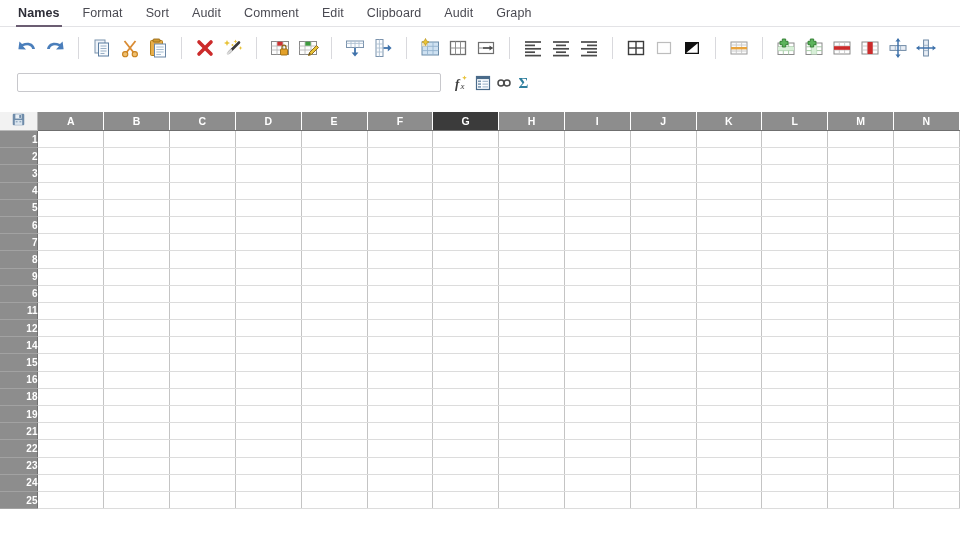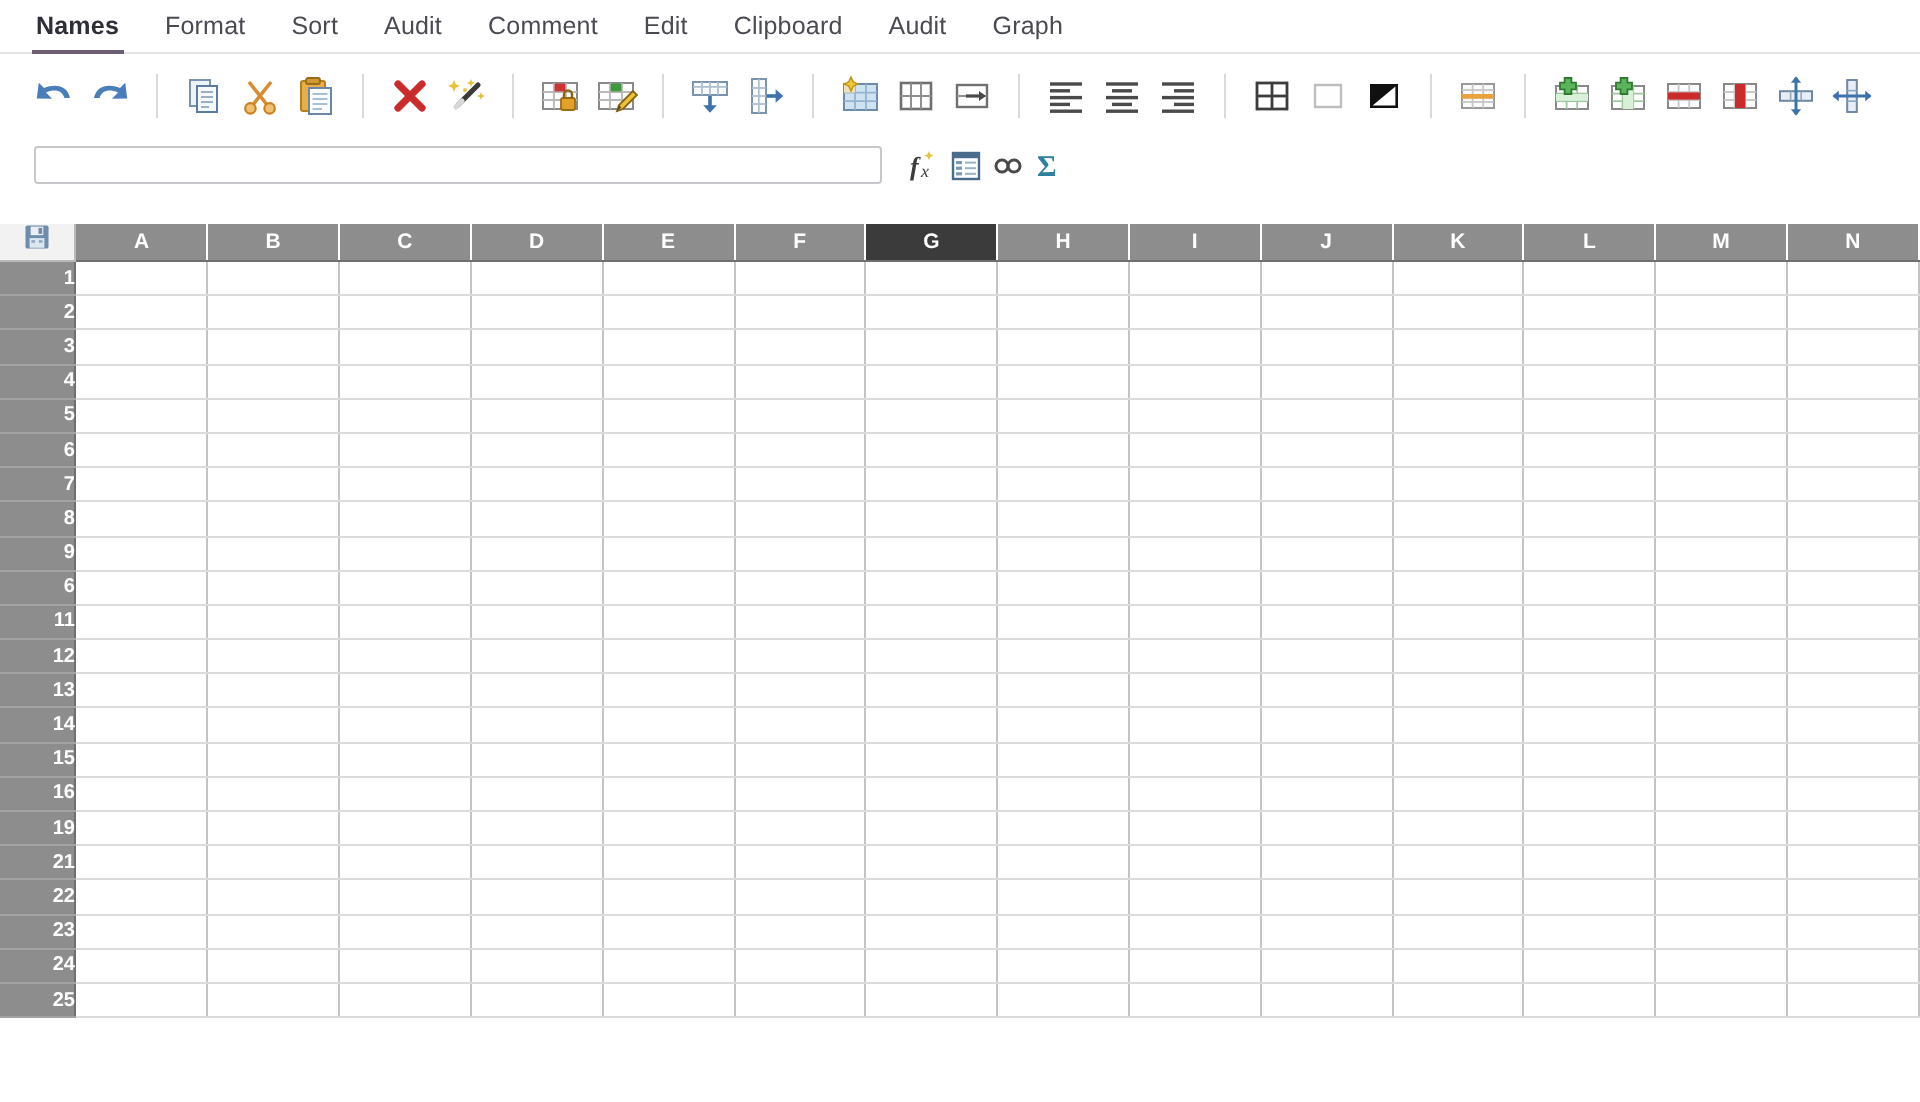--- a/index.html
+++ b/index.html
@@ -789,37 +789,20 @@
             <td class="cell" style="width: 66px;"></td>
             <td class="cell" style="width: 66px;"></td>
             <td class="cell" style="width: 66px;"></td>
             <td class="cell" style="width: 66px;"></td>
             <td class="cell" style="width: 66px;"></td>
             <td class="cell" style="width: 66px;"></td>
             <td class="cell" style="width: 66px;"></td>
             <td class="cell" style="width: 66px;"></td>
           </tr>
           <tr>
-            <td class="rowhead">13</td>
-            <td class="cell" style="width: 66px;"></td>
-            <td class="cell" style="width: 66px;"></td>
-            <td class="cell" style="width: 66px;"></td>
-            <td class="cell" style="width: 66px;"></td>
-            <td class="cell" style="width: 66px;"></td>
-            <td class="cell" style="width: 66px;"></td>
-            <td class="cell" style="width: 66px;"></td>
-            <td class="cell" style="width: 66px;"></td>
-            <td class="cell" style="width: 66px;"></td>
-            <td class="cell" style="width: 66px;"></td>
-            <td class="cell" style="width: 66px;"></td>
-            <td class="cell" style="width: 66px;"></td>
-            <td class="cell" style="width: 66px;"></td>
-            <td class="cell" style="width: 66px;"></td>
-          </tr>
-          <tr>
             <td class="rowhead">14</td>
             <td class="cell" style="width: 66px;"></td>
             <td class="cell" style="width: 66px;"></td>
             <td class="cell" style="width: 66px;"></td>
             <td class="cell" style="width: 66px;"></td>
             <td class="cell" style="width: 66px;"></td>
             <td class="cell" style="width: 66px;"></td>
             <td class="cell" style="width: 66px;"></td>
             <td class="cell" style="width: 66px;"></td>
             <td class="cell" style="width: 66px;"></td>
@@ -841,20 +824,37 @@
             <td class="cell" style="width: 66px;"></td>
             <td class="cell" style="width: 66px;"></td>
             <td class="cell" style="width: 66px;"></td>
             <td class="cell" style="width: 66px;"></td>
             <td class="cell" style="width: 66px;"></td>
             <td class="cell" style="width: 66px;"></td>
             <td class="cell" style="width: 66px;"></td>
           </tr>
           <tr>
             <td class="rowhead">16</td>
+            <td class="cell" style="width: 66px;"></td>
+            <td class="cell" style="width: 66px;"></td>
+            <td class="cell" style="width: 66px;"></td>
+            <td class="cell" style="width: 66px;"></td>
+            <td class="cell" style="width: 66px;"></td>
+            <td class="cell" style="width: 66px;"></td>
+            <td class="cell" style="width: 66px;"></td>
+            <td class="cell" style="width: 66px;"></td>
+            <td class="cell" style="width: 66px;"></td>
+            <td class="cell" style="width: 66px;"></td>
+            <td class="cell" style="width: 66px;"></td>
+            <td class="cell" style="width: 66px;"></td>
+            <td class="cell" style="width: 66px;"></td>
+            <td class="cell" style="width: 66px;"></td>
+          </tr>
+          <tr>
+            <td class="rowhead">18</td>
             <td class="cell" style="width: 66px;"></td>
             <td class="cell" style="width: 66px;"></td>
             <td class="cell" style="width: 66px;"></td>
             <td class="cell" style="width: 66px;"></td>
             <td class="cell" style="width: 66px;"></td>
             <td class="cell" style="width: 66px;"></td>
             <td class="cell" style="width: 66px;"></td>
             <td class="cell" style="width: 66px;"></td>
             <td class="cell" style="width: 66px;"></td>
             <td class="cell" style="width: 66px;"></td>

